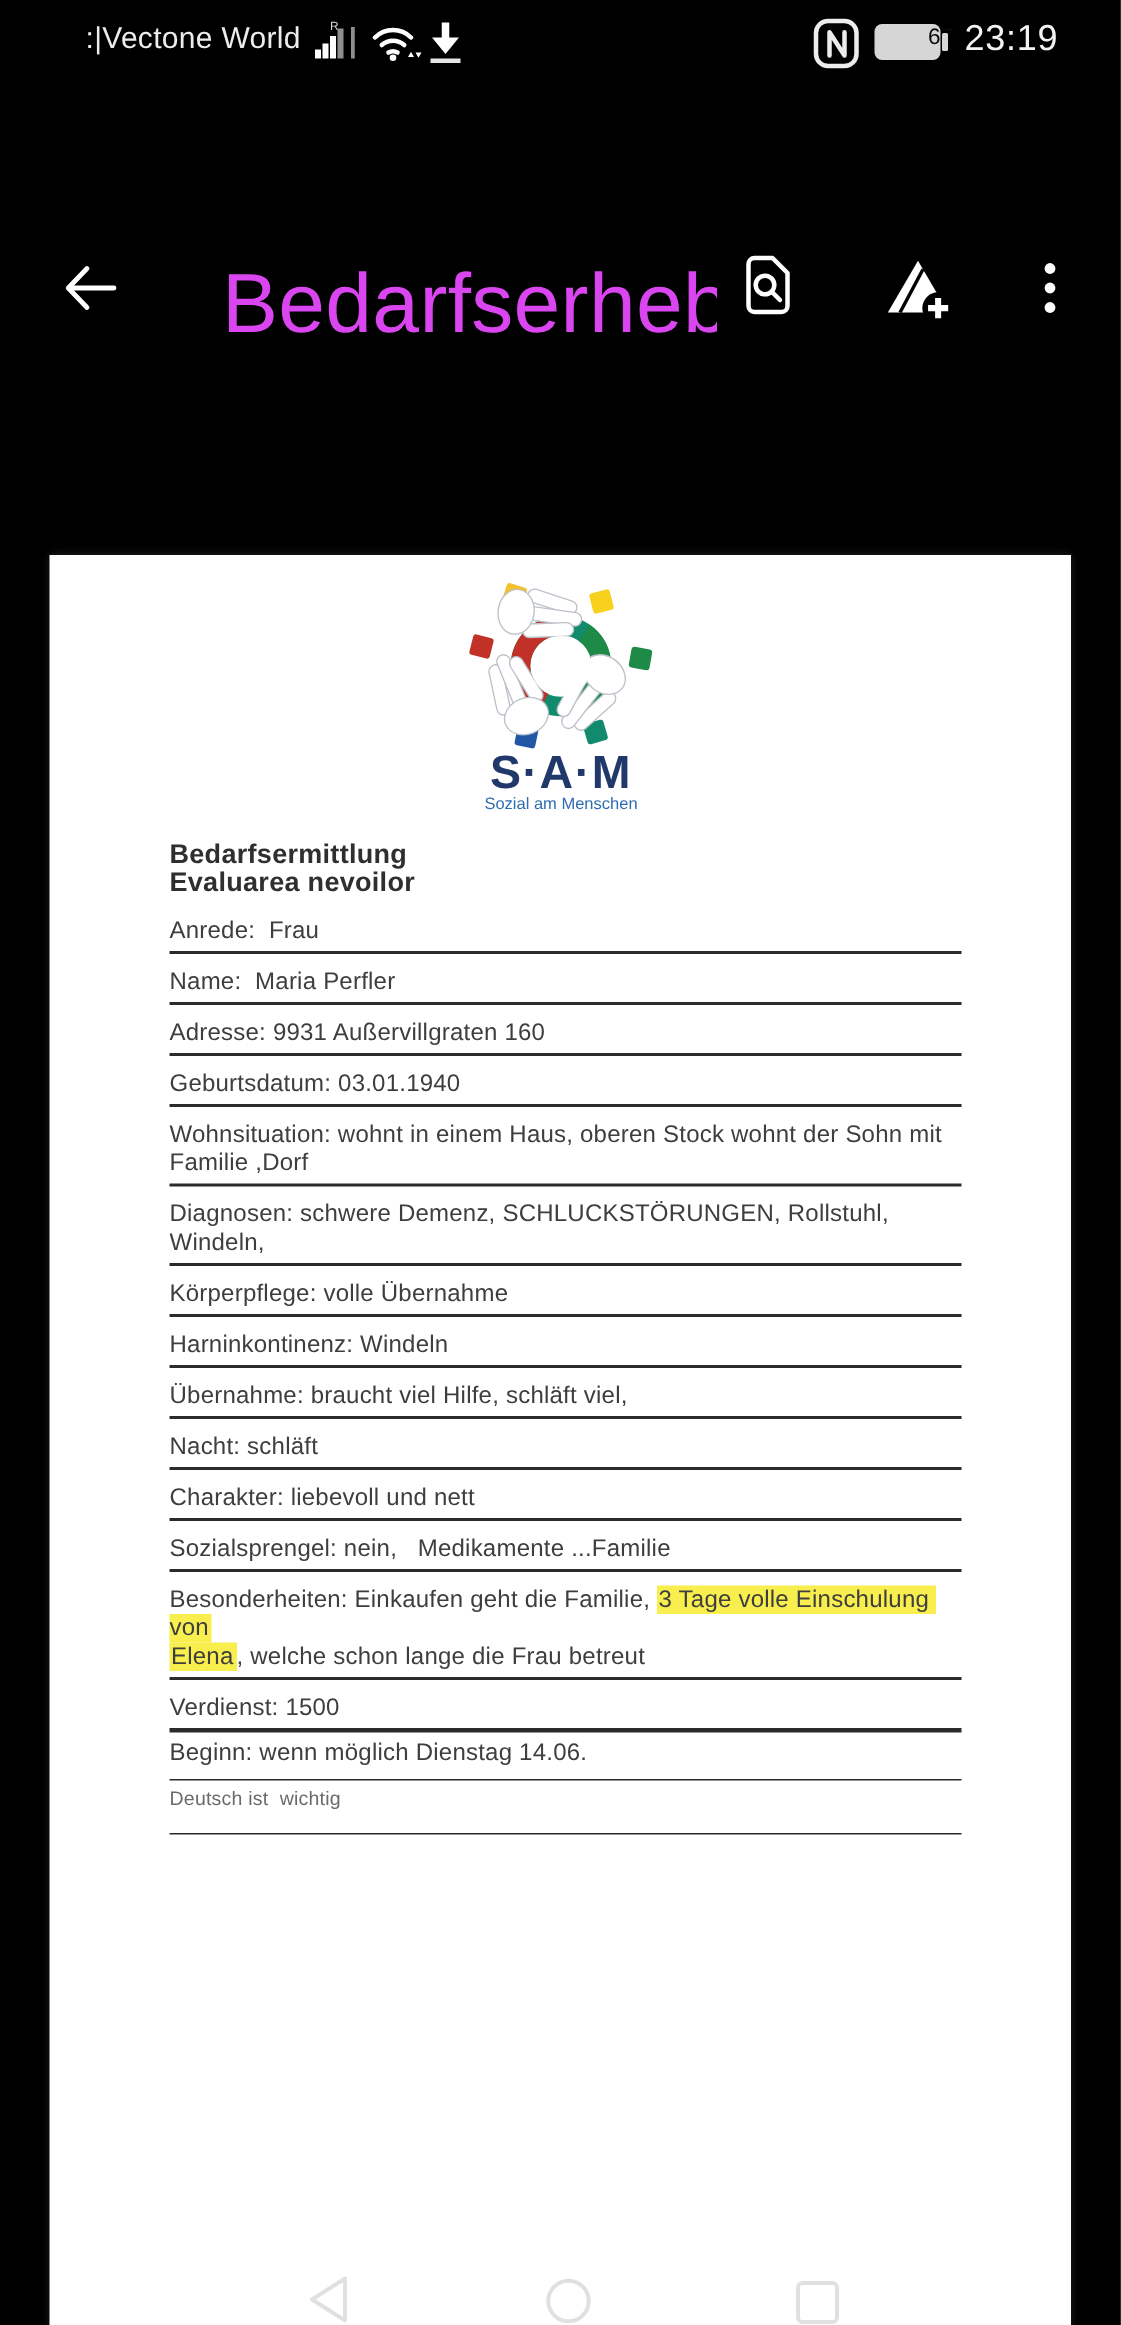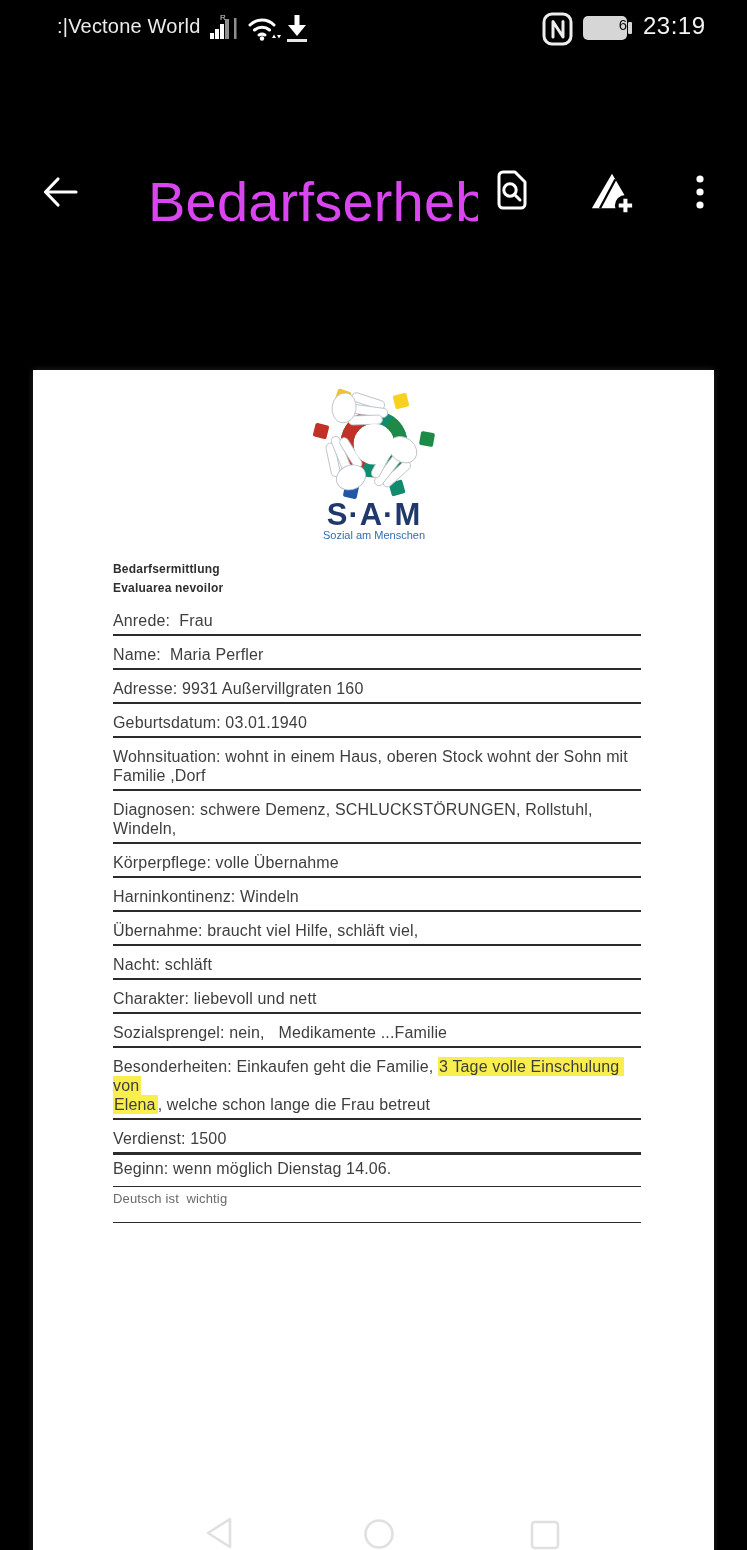--- a/index.html
+++ b/index.html
@@ -34,21 +34,21 @@
   .find { left:489px; }
   .drive { left:589px; }
   .dots { left:680px; width:40px; }
   
   .page {
     position:absolute; left:33px; top:370px; width:681px; height:1225px;
     background:#ffffff; box-shadow:0 0 6px rgba(255,255,255,0.15);
   }
   .logo { position:absolute; top:12px; left:0; right:0; display:flex; justify-content:center; }
   .content { position:absolute; left:80px; top:190px; width:528px; color:#3e3e3e; }
-  .heading { font-size:12px; font-weight:700; line-height:19px; color:#2f2f2f; margin-bottom:13px; letter-spacing:0.2px; }
+  .heading { font-size:18px; font-weight:700; line-height:19px; color:#2f2f2f; margin-bottom:13px; letter-spacing:0.2px; }
   .row {
     font-size:16px; line-height:19px; letter-spacing:0.15px; color:#3e3e3e;
     padding-bottom:4px; border-bottom:2px solid #2b2b2b; margin-bottom:9px;
     white-space:pre-wrap;
   }
   .row.r-verdienst { border-bottom-width:3px; margin-bottom:4px; }
   .row.r-beginn { padding-bottom:8px; border-bottom-width:1px; margin-bottom:4px; }
   .row.r-small { font-size:13px; line-height:15px; color:#6a6a6a; padding-bottom:16px; border-bottom-width:1px; margin-bottom:0; }
   mark { background:#f8ee4d; color:inherit; padding:1px 2px 1px 1px; }
   

